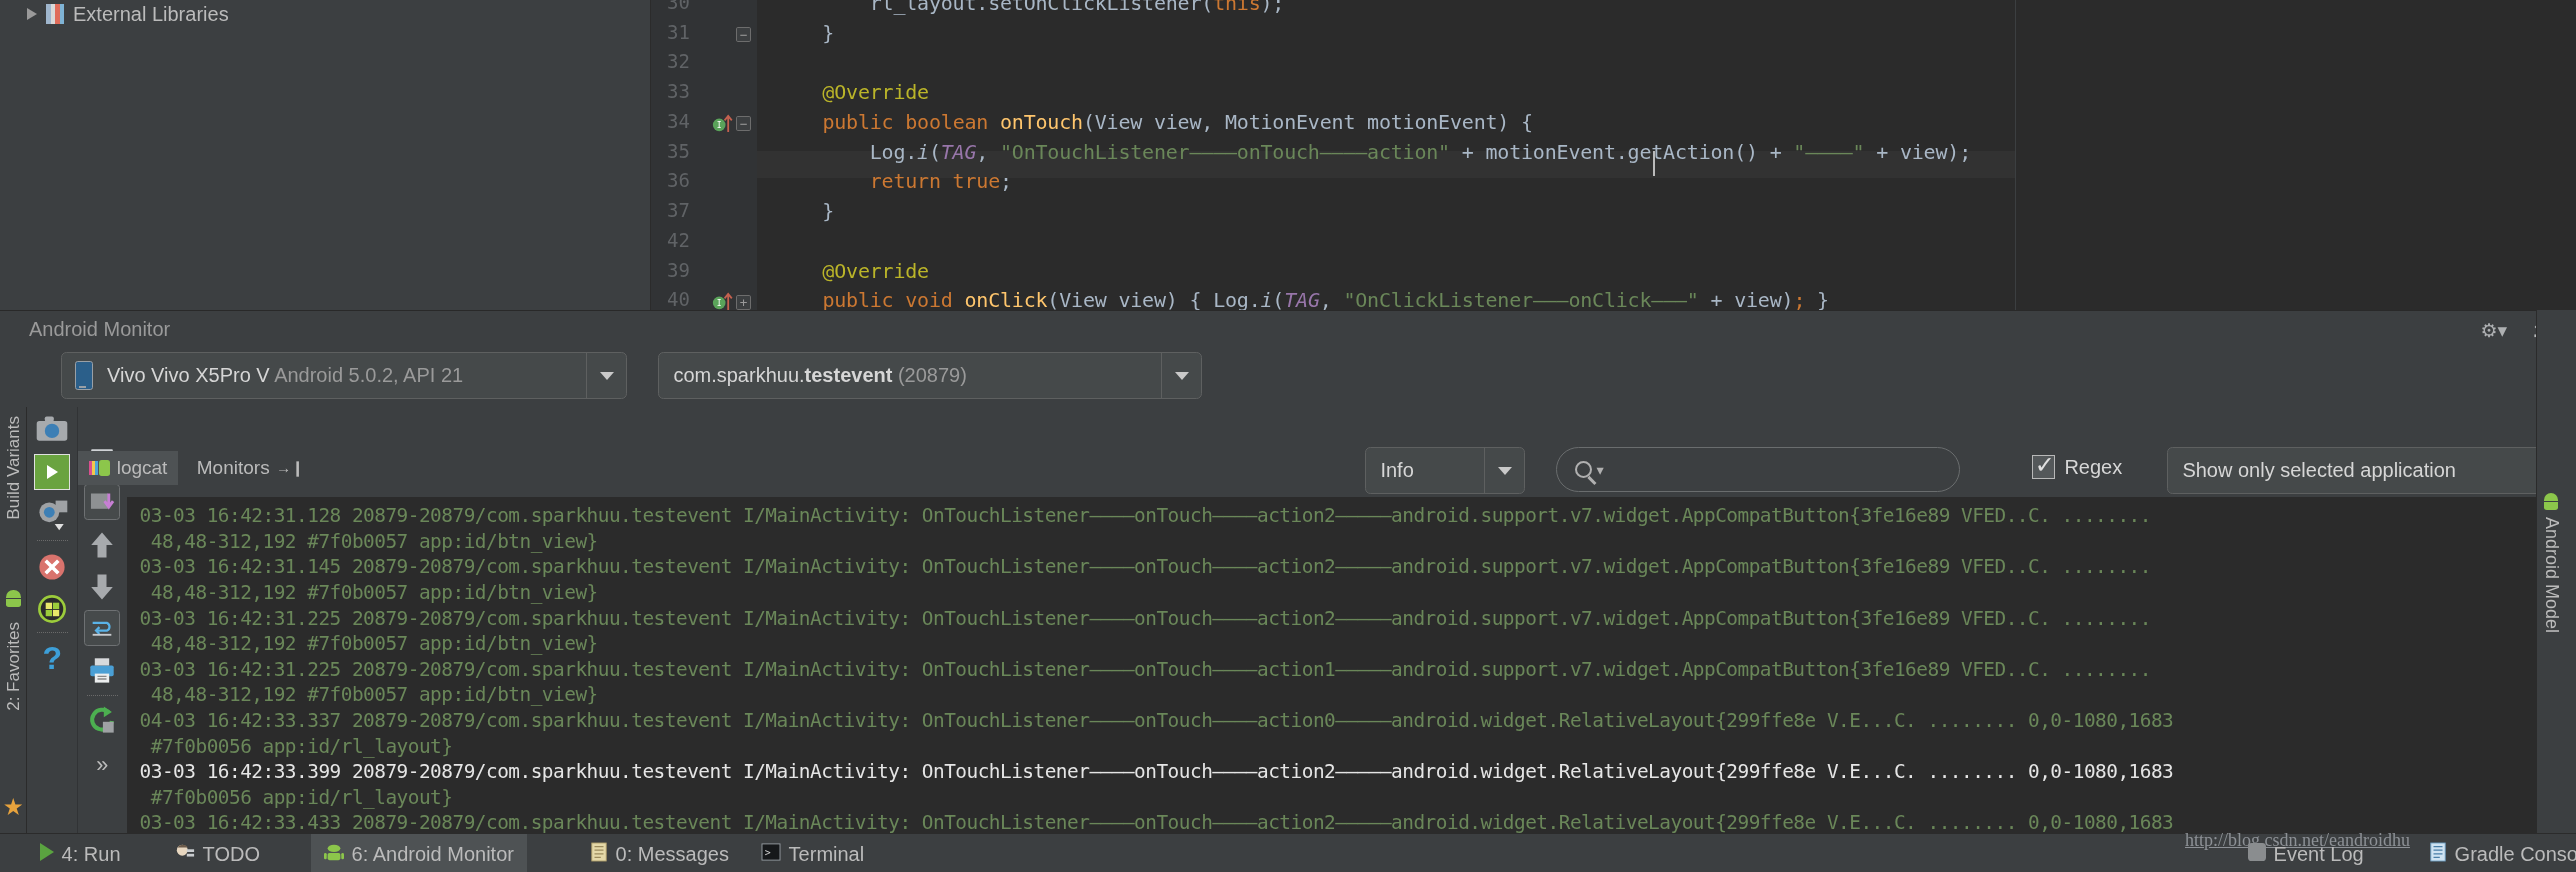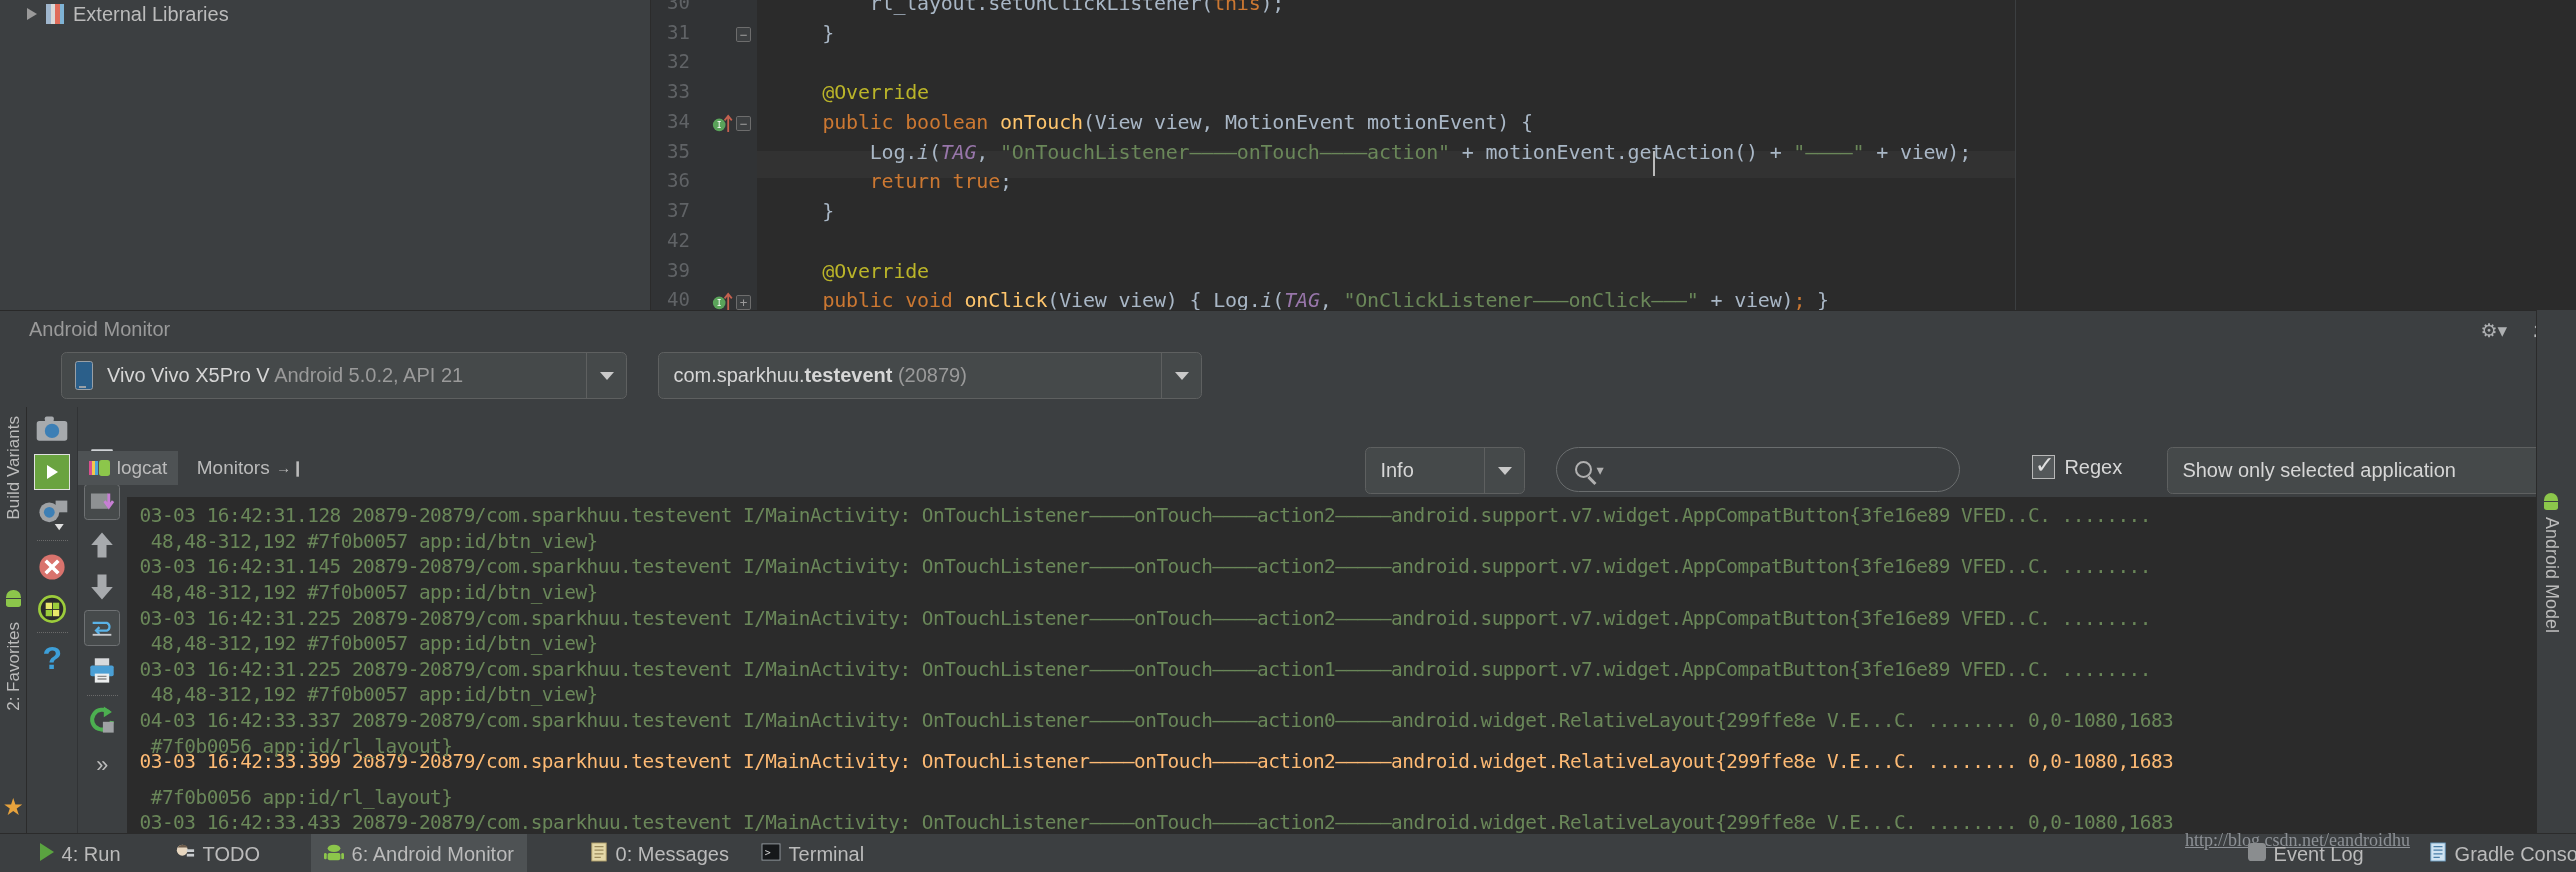--- a/index.html
+++ b/index.html
@@ -355,21 +355,21 @@
       <span class="txt">Show only selected application</span>
       <span class="arrowbox">
           <span class="dn"></span>
         </span>
     </div>
   </div>
 
   <div id="log-out">
       <div class="logline" style="top: 314px; color: rgb(106, 135, 89);">03-03 16:42:33.433 20879-20879/com.sparkhuu.testevent I/MainActivity: OnTouchListener————onTouch————action2—————android.widget.RelativeLayout{299ffe8e V.E...C. ........ 0,0-1080,1683</div>
       <div class="logline" style="top: 289px; color: rgb(106, 135, 89);"> #7f0b0056 app:id/rl_layout}</div>
-      <div class="logline" style="top: 253px; color: #fdba74;">03-03 16:42:33.399 20879-20879/com.sparkhuu.testevent I/MainActivity: OnTouchListener————onTouch————action2—————android.widget.RelativeLayout{299ffe8e V.E...C. ........ 0,0-1080,1683</div>
+      <div class="logline" style="top: 263px; color: #e5e5e5;">03-03 16:42:33.399 20879-20879/com.sparkhuu.testevent I/MainActivity: OnTouchListener————onTouch————action2—————android.widget.RelativeLayout{299ffe8e V.E...C. ........ 0,0-1080,1683</div>
       <div class="logline" style="top: 238px; color: rgb(106, 135, 89);"> #7f0b0056 app:id/rl_layout}</div>
       <div class="logline" style="top: 212px; color: rgb(106, 135, 89);">04-03 16:42:33.337 20879-20879/com.sparkhuu.testevent I/MainActivity: OnTouchListener————onTouch————action0—————android.widget.RelativeLayout{299ffe8e V.E...C. ........ 0,0-1080,1683</div>
       <div class="logline" style="top: 186px; color: rgb(106, 135, 89);"> 48,48-312,192 #7f0b0057 app:id/btn_view}</div>
       <div class="logline" style="top: 161px; color: rgb(106, 135, 89);">03-03 16:42:31.225 20879-20879/com.sparkhuu.testevent I/MainActivity: OnTouchListener————onTouch————action1—————android.support.v7.widget.AppCompatButton{3fe16e89 VFED..C. ........</div>
       <div class="logline" style="top: 135px; color: rgb(106, 135, 89);"> 48,48-312,192 #7f0b0057 app:id/btn_view}</div>
       <div class="logline" style="top: 110px; color: rgb(106, 135, 89);">03-03 16:42:31.225 20879-20879/com.sparkhuu.testevent I/MainActivity: OnTouchListener————onTouch————action2—————android.support.v7.widget.AppCompatButton{3fe16e89 VFED..C. ........</div>
       <div class="logline" style="top: 84px; color: rgb(106, 135, 89);"> 48,48-312,192 #7f0b0057 app:id/btn_view}</div>
       <div class="logline" style="top: 58px; color: rgb(106, 135, 89);">03-03 16:42:31.145 20879-20879/com.sparkhuu.testevent I/MainActivity: OnTouchListener————onTouch————action2—————android.support.v7.widget.AppCompatButton{3fe16e89 VFED..C. ........</div>
       <div class="logline" style="top: 33px; color: rgb(106, 135, 89);"> 48,48-312,192 #7f0b0057 app:id/btn_view}</div>
       <div class="logline" style="top: 7.2px; color: rgb(106, 135, 89);">03-03 16:42:31.128 20879-20879/com.sparkhuu.testevent I/MainActivity: OnTouchListener————onTouch————action2—————android.support.v7.widget.AppCompatButton{3fe16e89 VFED..C. ........</div>

